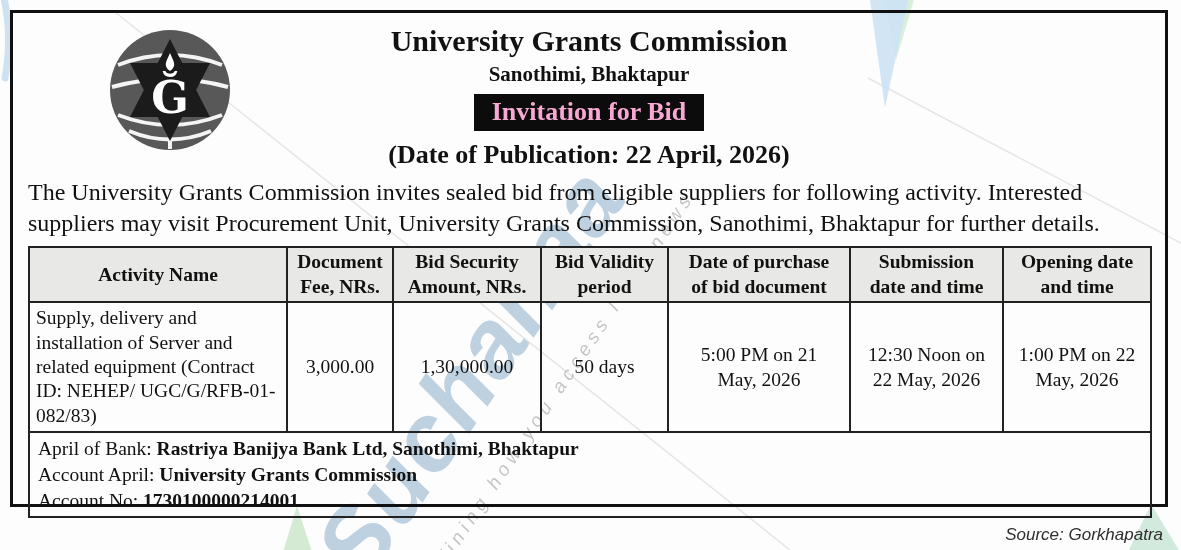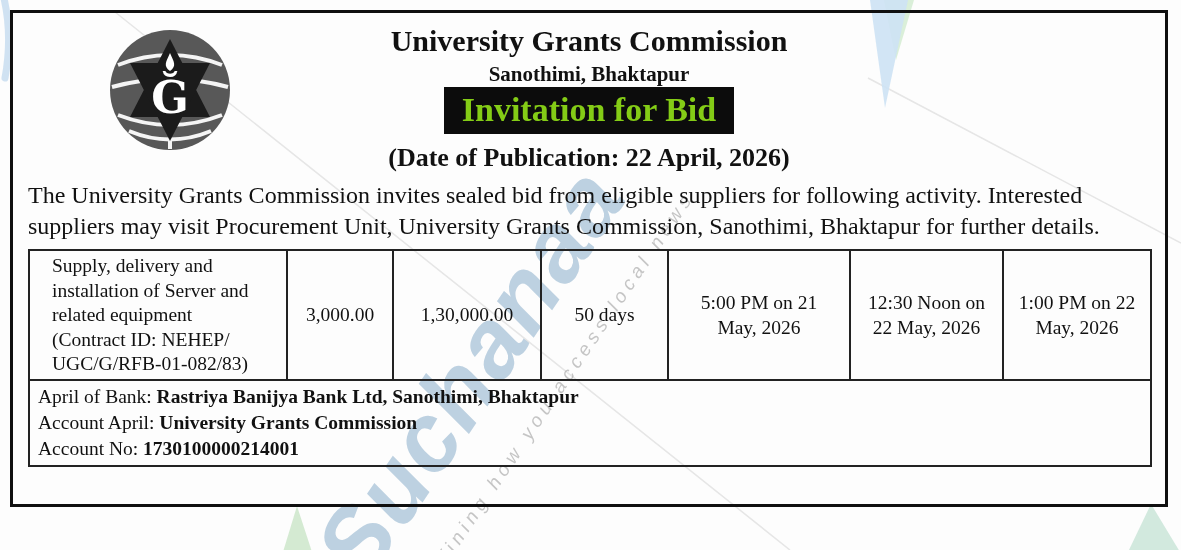--- a/index.html
+++ b/index.html
@@ -26,43 +26,43 @@
     transform:rotate(-56deg);
   }
   
   .notice {
     position:absolute; left:10px; top:10px; width:1158px; height:497px;
     border:3px solid #101010; z-index:2; background:transparent;
   }
   .logo { position:absolute; left:92px; top:12px; width:130px; height:130px; }
   .head { text-align:center; padding-top:10px; }
   .org-name { font-size:30px; font-weight:bold; line-height:1.2; margin-bottom:3px; }
-  .location { font-size:21px; font-weight:bold; }
+  .location { font-size:21px; font-weight:bold; margin-bottom:7px; }
   .banner {
-    display:inline-block; background:#0c0c0c; color:#84cc16;
-    font-size:34px; font-weight:bold; padding:2px 18px; line-height:1.25;
+    display:inline-block; background:#0c0c0c; color:#f9a8d4;
+    font-size:26px; font-weight:bold; padding:2px 18px; line-height:1.25;
   }
   .pub-date { font-size:26px; font-weight:bold; margin-top:9px; }
   .intro {
     margin:7px 15px 6px 15px; font-size:24px; line-height:1.33; text-align:left;
   }
   
   table.bid {
     margin:3px 15px 0 15px; width:1122px;
     border-collapse:collapse; table-layout:fixed;
   }
   table.bid th, table.bid td {
     border:2px solid #222222; font-size:19.5px; vertical-align:middle;
     background:transparent;
   }
   table.bid th {
     background:#e8e8e6; font-weight:bold; text-align:center;
     white-space:pre-line; line-height:1.25; height:54px; padding:2px 3px;
   }
-  td.c-activity { text-align:left; padding:3px 22px; line-height:1.25; height:130px; }
+  td.c-activity { text-align:left; padding:3px 6px; line-height:1.25; height:130px; }
   td.c-center { text-align:center; padding:2px 4px; }
   td.c-date { text-align:center; white-space:pre-line; line-height:1.3; padding:10px 4px; }
   td.c-bank { padding:3px 8px; height:82px; vertical-align:middle; }
   .bank-line { font-size:19.5px; line-height:1.32; }
   .bank-line b { font-weight:bold; }
   
   .source {
     position:absolute; right:18px; bottom:5px; z-index:3;
     font-family:"Liberation Sans", sans-serif; font-style:italic;
     font-size:17px; color:#2e2e2e;
@@ -119,20 +119,35 @@
       <colgroup>
         <col style="width:258px">
           <col style="width:106px">
           <col style="width:148px">
         <col style="width:127px">
           <col style="width:182px">
           <col style="width:153px">
         <col style="width:148px">
       </colgroup>
       <tbody>
+          <tr>
+        <th>Activity Name</th>
+        <th>Document
+Fee, NRs.</th>
+        <th>Bid Security
+Amount, NRs.</th>
+        <th>Bid Validity
+period</th>
+        <th>Date of purchase
+of bid document</th>
+        <th>Submission
+date and time</th>
+        <th>Opening date
+and time</th>
+      </tr>
       <tr>
         <td class="c-activity">Supply, delivery and installation of Server and related equipment (Contract ID: NEHEP/ UGC/G/RFB-01-082/83)</td>
         <td class="c-center">3,000.00</td>
         <td class="c-center">1,30,000.00</td>
         <td class="c-center">50 days</td>
         <td class="c-date">5:00 PM on 21
 May, 2026</td>
         <td class="c-date">12:30 Noon on
 22 May, 2026</td>
         <td class="c-date">1:00 PM on 22
@@ -142,13 +157,14 @@
         <td class="c-bank" colspan="7">
           <div class="bank-line"><span>April of Bank: </span><b>Rastriya Banijya Bank Ltd, Sanothimi, Bhaktapur</b></div>
           <div class="bank-line"><span>Account April: </span><b>University Grants Commission</b></div>
           <div class="bank-line"><span>Account No: </span><b>1730100000214001</b></div>
         </td>
       </tr>
     </tbody>
       </table>
   </div>
 
+  <div class="source">Source: Gorkhapatra</div>
 </div>
 
 </body></html>

